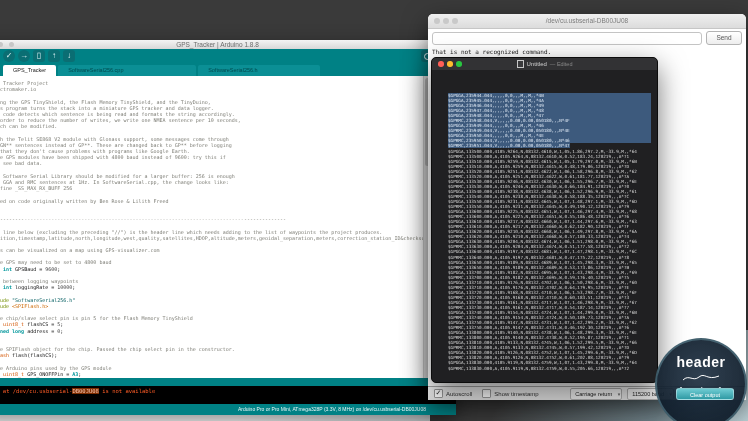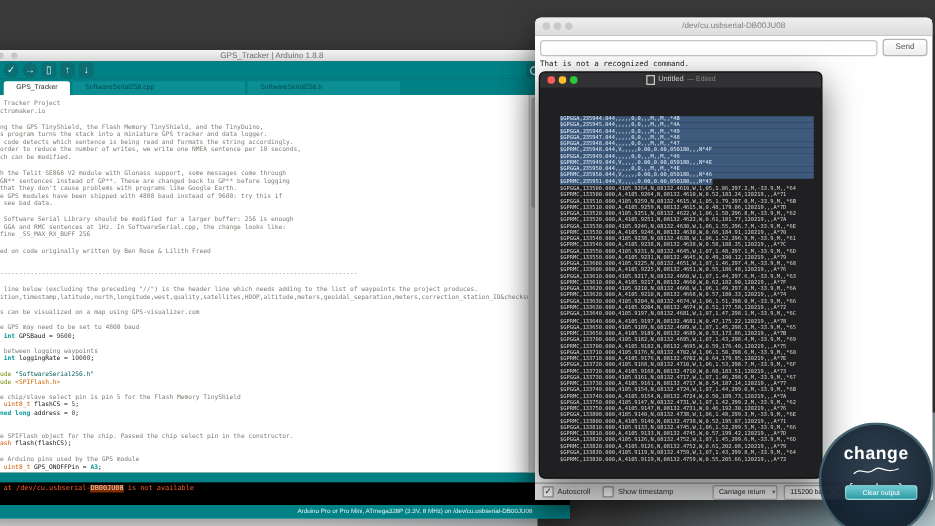--- a/index.html
+++ b/index.html
@@ -172,21 +172,21 @@
     <span class="d-dot" style="left:15px;background:#febc2e"></span>
     <span class="d-dot" style="left:24px;background:#28c840"></span>
     <span class="doc-icon"></span>
     <span class="d-title">Untitled</span>
     <span class="d-edited">— Edited</span>
   </div>
   <div class="d-content"><div class="gps-line sel">$GPGGA,235944.044,,,,,0,0,,,M,,M,,*4B</div><div class="gps-line sel">$GPGGA,235945.044,,,,,0,0,,,M,,M,,*4A</div><div class="gps-line sel">$GPGGA,235946.044,,,,,0,0,,,M,,M,,*49</div><div class="gps-line sel">$GPGGA,235947.044,,,,,0,0,,,M,,M,,*48</div><div class="gps-line sel">$GPGGA,235948.044,,,,,0,0,,,M,,M,,*47</div><div class="gps-line sel">$GPRMC,235948.044,V,,,,,0.00,0.00,050180,,,N*4F</div><div class="gps-line sel">$GPGGA,235949.044,,,,,0,0,,,M,,M,,*46</div><div class="gps-line sel">$GPRMC,235949.044,V,,,,,0.00,0.00,050180,,,N*4E</div><div class="gps-line sel">$GPGGA,235950.044,,,,,0,0,,,M,,M,,*4E</div><div class="gps-line sel">$GPRMC,235950.044,V,,,,,0.00,0.00,050180,,,N*46</div><div class="gps-line"><span class="selspan">$GPRMC,235951.044,V,,,,,0.00,0.00,050180,,,N*47</span></div><div class="gps-line">$GPGGA,133500.000,4105.9264,N,08132.4610,W,1,05,1.86,297.2,M,-33.9,M,,*64</div><div class="gps-line">$GPRMC,133500.000,A,4105.9264,N,08132.4610,W,0.52,183.24,120219,,,A*71</div><div class="gps-line">$GPGGA,133510.000,4105.9259,N,08132.4615,W,1,05,1.79,297.0,M,-33.9,M,,*6B</div><div class="gps-line">$GPRMC,133510.000,A,4105.9259,N,08132.4615,W,0.48,179.06,120219,,,A*7D</div><div class="gps-line">$GPGGA,133520.000,4105.9251,N,08132.4622,W,1,06,1.58,296.8,M,-33.9,M,,*62</div><div class="gps-line">$GPRMC,133520.000,A,4105.9251,N,08132.4622,W,0.61,181.77,120219,,,A*7A</div><div class="gps-line">$GPGGA,133530.000,4105.9246,N,08132.4630,W,1,06,1.55,296.7,M,-33.9,M,,*6E</div><div class="gps-line">$GPRMC,133530.000,A,4105.9246,N,08132.4630,W,0.66,184.91,120219,,,A*70</div><div class="gps-line">$GPGGA,133540.000,4105.9238,N,08132.4638,W,1,06,1.52,296.9,M,-33.9,M,,*61</div><div class="gps-line">$GPRMC,133540.000,A,4105.9238,N,08132.4638,W,0.58,188.35,120219,,,A*7C</div><div class="gps-line">$GPGGA,133550.000,4105.9231,N,08132.4645,W,1,07,1.48,297.1,M,-33.9,M,,*6D</div><div class="gps-line">$GPRMC,133550.000,A,4105.9231,N,08132.4645,W,0.49,190.12,120219,,,A*79</div><div class="gps-line">$GPGGA,133600.000,4105.9225,N,08132.4651,W,1,07,1.46,297.4,M,-33.9,M,,*68</div><div class="gps-line">$GPRMC,133600.000,A,4105.9225,N,08132.4651,W,0.55,186.48,120219,,,A*76</div><div class="gps-line">$GPGGA,133610.000,4105.9217,N,08132.4660,W,1,07,1.44,297.6,M,-33.9,M,,*63</div><div class="gps-line">$GPRMC,133610.000,A,4105.9217,N,08132.4660,W,0.62,182.90,120219,,,A*7F</div><div class="gps-line">$GPGGA,133620.000,4105.9210,N,08132.4668,W,1,06,1.49,297.8,M,-33.9,M,,*6A</div><div class="gps-line">$GPRMC,133620.000,A,4105.9210,N,08132.4668,W,0.57,180.33,120219,,,A*74</div><div class="gps-line">$GPGGA,133630.000,4105.9204,N,08132.4674,W,1,06,1.51,298.0,M,-33.9,M,,*66</div><div class="gps-line">$GPRMC,133630.000,A,4105.9204,N,08132.4674,W,0.51,177.58,120219,,,A*72</div><div class="gps-line">$GPGGA,133640.000,4105.9197,N,08132.4681,W,1,07,1.47,298.1,M,-33.9,M,,*6C</div><div class="gps-line">$GPRMC,133640.000,A,4105.9197,N,08132.4681,W,0.47,175.22,120219,,,A*78</div><div class="gps-line">$GPGGA,133650.000,4105.9189,N,08132.4689,W,1,07,1.45,298.3,M,-33.9,M,,*65</div><div class="gps-line">$GPRMC,133650.000,A,4105.9189,N,08132.4689,W,0.53,173.86,120219,,,A*7B</div><div class="gps-line">$GPGGA,133700.000,4105.9182,N,08132.4695,W,1,07,1.43,298.4,M,-33.9,M,,*69</div><div class="gps-line">$GPRMC,133700.000,A,4105.9182,N,08132.4695,W,0.59,176.40,120219,,,A*75</div><div class="gps-line">$GPGGA,133710.000,4105.9176,N,08132.4702,W,1,06,1.50,298.6,M,-33.9,M,,*60</div><div class="gps-line">$GPRMC,133710.000,A,4105.9176,N,08132.4702,W,0.64,179.95,120219,,,A*7E</div><div class="gps-line">$GPGGA,133720.000,4105.9168,N,08132.4710,W,1,06,1.53,298.7,M,-33.9,M,,*6F</div><div class="gps-line">$GPRMC,133720.000,A,4105.9168,N,08132.4710,W,0.60,183.51,120219,,,A*73</div><div class="gps-line">$GPGGA,133730.000,4105.9161,N,08132.4717,W,1,07,1.46,298.9,M,-33.9,M,,*67</div><div class="gps-line">$GPRMC,133730.000,A,4105.9161,N,08132.4717,W,0.54,187.14,120219,,,A*77</div><div class="gps-line">$GPGGA,133740.000,4105.9154,N,08132.4724,W,1,07,1.44,299.0,M,-33.9,M,,*6B</div><div class="gps-line">$GPRMC,133740.000,A,4105.9154,N,08132.4724,W,0.50,189.73,120219,,,A*7A</div><div class="gps-line">$GPGGA,133750.000,4105.9147,N,08132.4731,W,1,07,1.42,299.2,M,-33.9,M,,*62</div><div class="gps-line">$GPRMC,133750.000,A,4105.9147,N,08132.4731,W,0.46,192.30,120219,,,A*76</div><div class="gps-line">$GPGGA,133800.000,4105.9140,N,08132.4738,W,1,06,1.48,299.3,M,-33.9,M,,*6E</div><div class="gps-line">$GPRMC,133800.000,A,4105.9140,N,08132.4738,W,0.52,195.87,120219,,,A*71</div><div class="gps-line">$GPGGA,133810.000,4105.9133,N,08132.4745,W,1,06,1.52,299.5,M,-33.9,M,,*66</div><div class="gps-line">$GPRMC,133810.000,A,4105.9133,N,08132.4745,W,0.57,199.42,120219,,,A*7D</div><div class="gps-line">$GPGGA,133820.000,4105.9126,N,08132.4752,W,1,07,1.45,299.6,M,-33.9,M,,*6D</div><div class="gps-line">$GPRMC,133820.000,A,4105.9126,N,08132.4752,W,0.61,202.08,120219,,,A*79</div><div class="gps-line">$GPGGA,133830.000,4105.9119,N,08132.4759,W,1,07,1.43,299.8,M,-33.9,M,,*64</div><div class="gps-line">$GPRMC,133830.000,A,4105.9119,N,08132.4759,W,0.55,205.66,120219,,,A*72</div></div>
 </div>
 
 <div class="logo">
-  <span class="logo-electro">change</span>
+  <span class="logo-electro">header</span>
   <span class="logo-swirl">
     <svg width="40" height="9" viewBox="0 0 40 9">
         <path d="M2,7 C8,1 12,9 18,4 C24,-1 26,8 38,3" stroke="#ffffff" fill="none" stroke-width="1"></path>
       </svg>
   </span>
   <span class="logo-maker">{maker}</span>
 </div>
 <div class="clear-pill">Clear output</div>
 
 </body></html>

